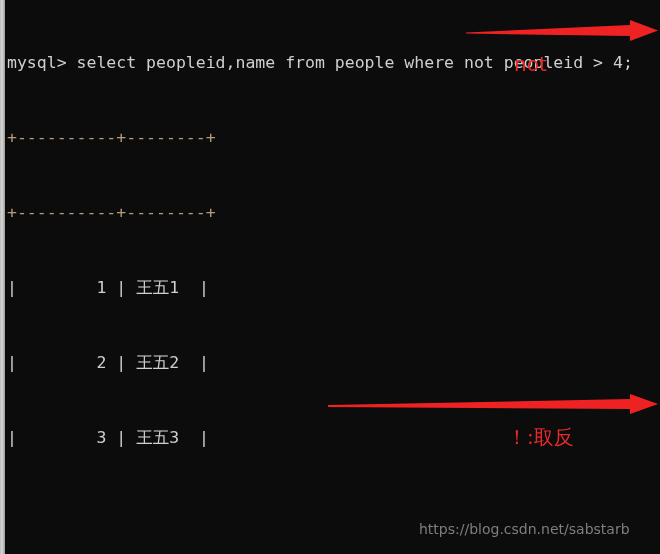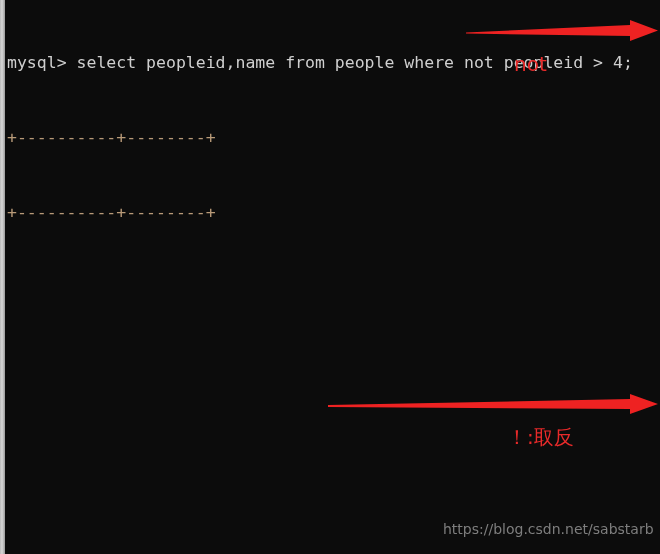--- a/index.html
+++ b/index.html
@@ -67,20 +67,23 @@
 <body>
 
 <div id="screen">
 
   <div id="left-gutter"></div>
 
   <div id="terminal">
     <div class="line">mysql&gt; select peopleid,name from people where not peopleid &gt; 4;</div>
     <div class="line tbl">+----------+--------+</div>
     <div class="line tbl">+----------+--------+</div>
+    <div class="line">|        1 | 王五1  |</div>
+    <div class="line">|        2 | 王五2  |</div>
+    <div class="line">|        3 | 王五3  |</div>
     
     
     
     
     
     
     
     
     
     
@@ -102,15 +105,15 @@
   </svg>
 
   <div class="anno-text" style="left:514px; top:57px;">not</div>
 
   <svg class="arrow" style="left:326px; top:392px;" width="334" height="24">
     <polygon points="2,13 304,7 304,2 332,12 304,22 304,17 2,15" fill="#ee2222"></polygon>
   </svg>
 
   <div class="anno-text" style="left:507px; top:430px; font-size:20px;">！:取反</div>
 
-  <div class="watermark" style="left:443px; top:521px;">https://blog.csdn.net/sabstarb</div>
+  <div class="watermark" style="left:419px; top:521px;">https://blog.csdn.net/sabstarb</div>
 
 </div>
 
 </body></html>

